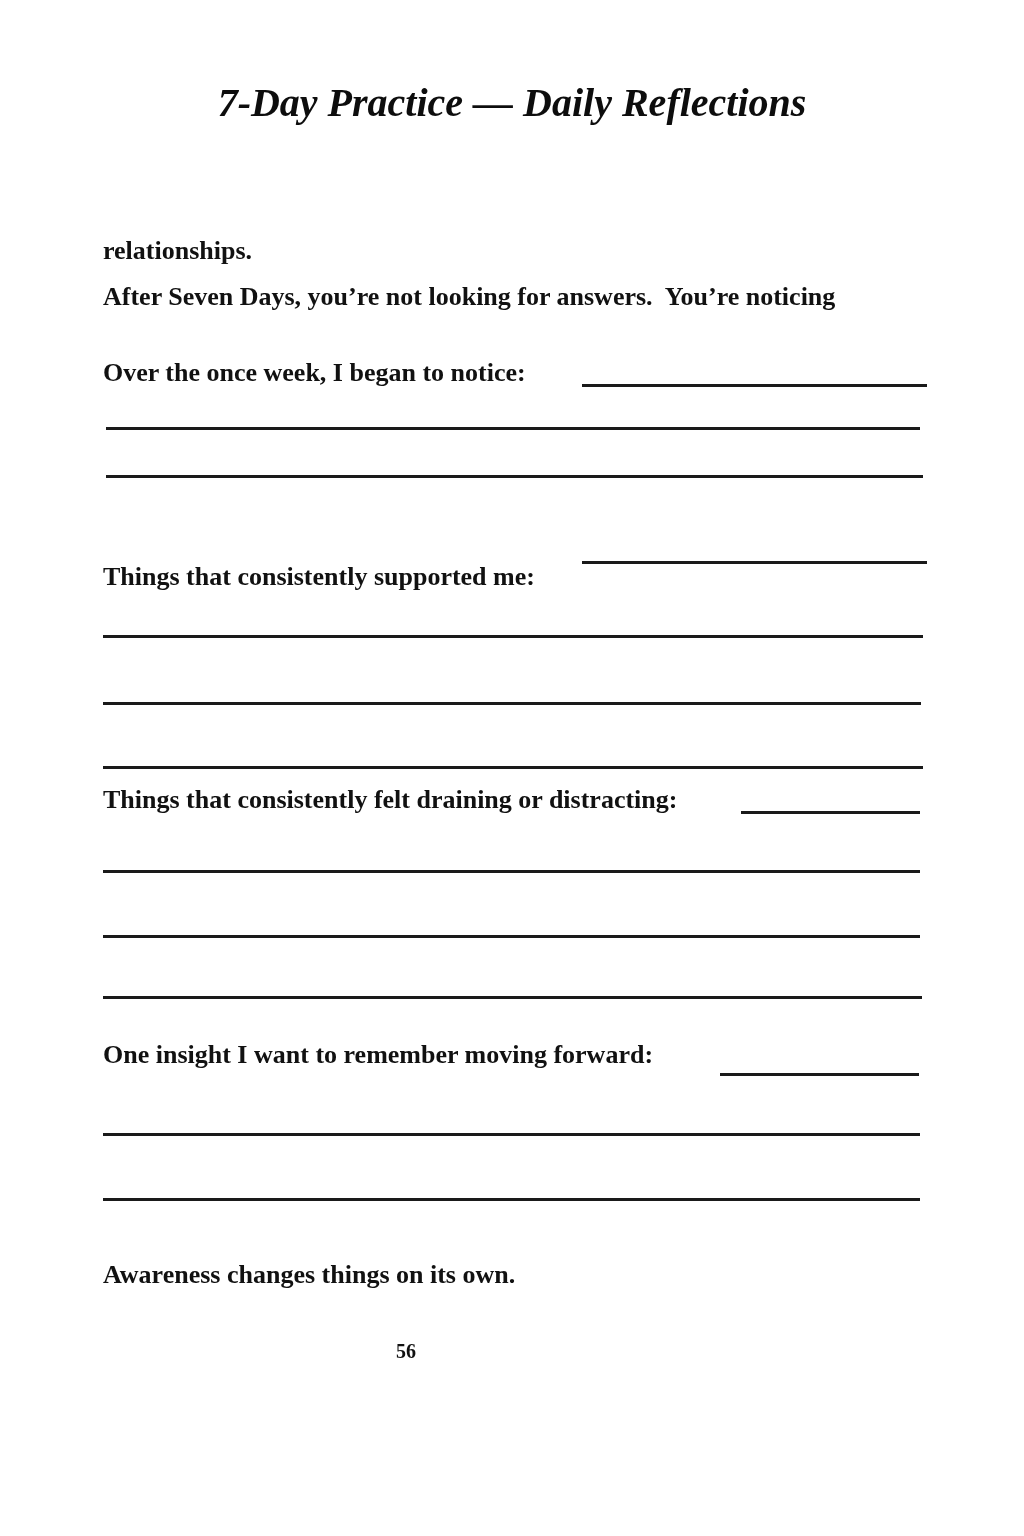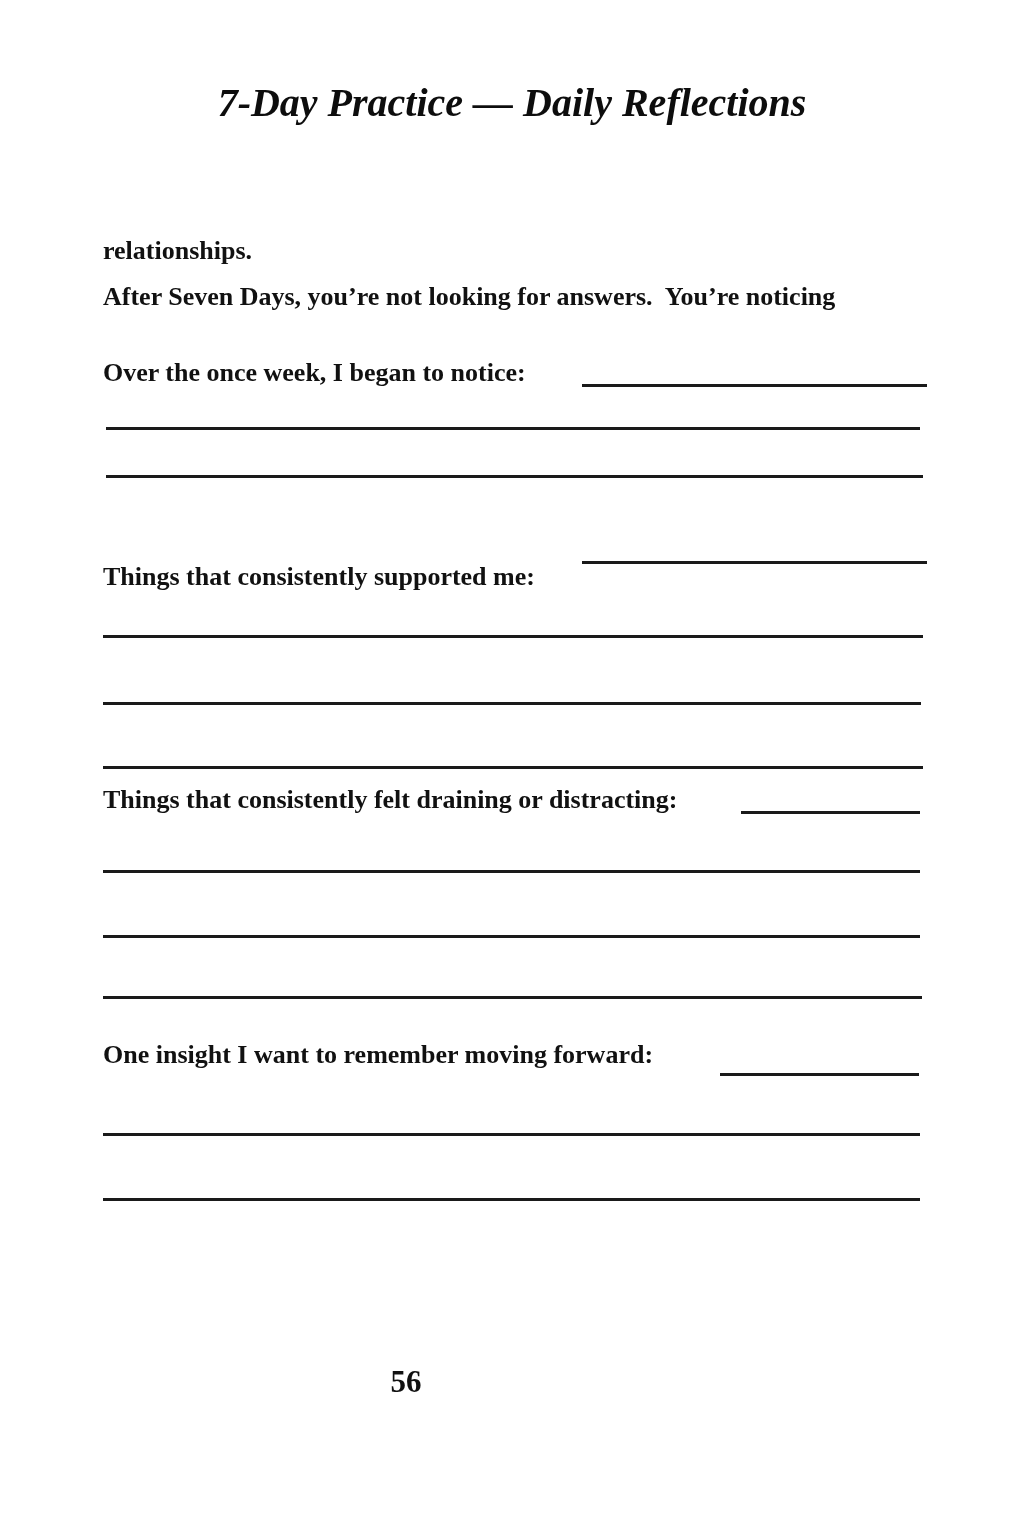--- a/index.html
+++ b/index.html
@@ -59,24 +59,23 @@
     .closing {
       top: 1254px;
       line-height: 42px;
     }
     .page-number {
       position: absolute;
       left: 0;
       width: 812px;
       top: 1340px;
       text-align: center;
-      font-size: 31px;
+      font-size: 20px;
       font-weight: bold;
       color: #111111;
-      margin-top: 24px;
     }
   </style>
 </head>
 <body>
 
 <h1 class="page-title">7-Day Practice — Daily Reflections</h1>
 
 <div class="text intro">
   <div>relationships.</div>
   <div style="white-space:pre;">After Seven Days, you’re not looking for answers.  You’re noticing</div>
@@ -106,15 +105,16 @@
 </div>
 
 <div>
   <div class="prompt-label" style="top:1040px;">One insight I want to remember moving forward:</div>
   <div class="rule" style="left:720px; width:199px; top:1073px;"></div>
   <div class="rule" style="left:103px; width:817px; top:1133px;"></div>
   <div class="rule" style="left:103px; width:817px; top:1198px;"></div>
 </div>
 
 <div class="text closing">
+  <div>Awareness changes things on its own.</div>
 </div>
 
 <div class="page-number">56</div>
 
 </body></html>

